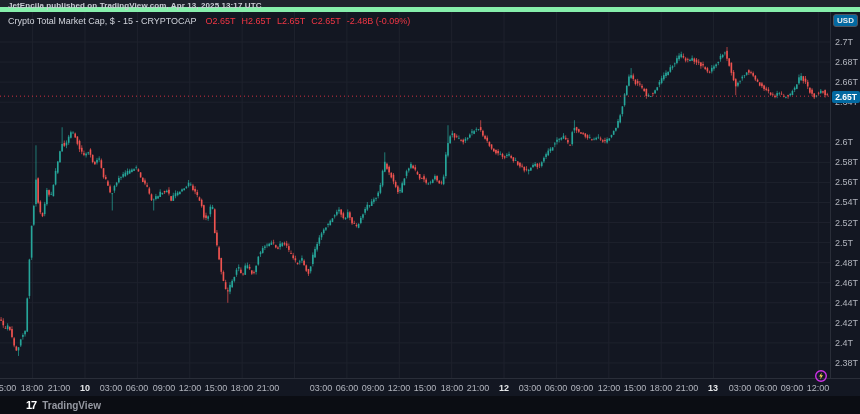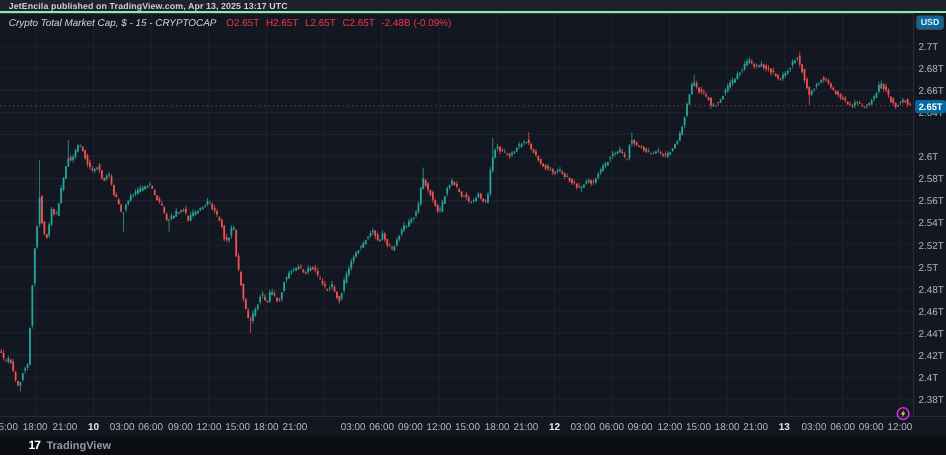--- a/index.html
+++ b/index.html
@@ -5,34 +5,34 @@
   html,body{margin:0;padding:0;background:#131722;}
   *{box-sizing:border-box;}
   .app{
     position:relative;width:860px;height:414px;overflow:hidden;
     background:#131722;font-family:"Liberation Sans",sans-serif;
     -webkit-font-smoothing:antialiased;
   }
   
   .topbar{
     position:absolute;left:0;top:0;width:860px;height:12px;
-    background:#1e222d;border-bottom:2px solid #86efac;
+    background:#1e222d;border-bottom:5px solid #86efac;
     font-size:8px;font-weight:700;color:#c9ccd4;
     line-height:12px;padding-left:8px;letter-spacing:.1px;
     white-space:nowrap;
   }
   
   .chart-pane{position:absolute;left:0;top:12px;width:830px;height:366px;overflow:hidden;cursor:crosshair;}
   .chart-pane svg{display:block;}
   
   .legend{
     position:absolute;left:8px;top:4px;display:flex;align-items:center;
     font-size:9px;white-space:nowrap;pointer-events:auto;
   }
-  .lg-title{color:#d1d4dc;margin-right:9px;font-style:italic;}
+  .lg-title{color:#d1d4dc;margin-right:9px;}
   .lg-val{color:#f23645;margin-right:6px;}
   .lg-chg{color:#f23645;}
   
   .price-axis{
     position:absolute;left:830px;top:12px;width:30px;height:366px;
     border-left:1px solid #2a2e39;background:#131722;overflow:hidden;
   }
   .usd-btn{
     position:absolute;left:2px;top:2px;width:25px;height:13px;
     border:1px solid #50535e;border-radius:3px;background:#0369a1;

